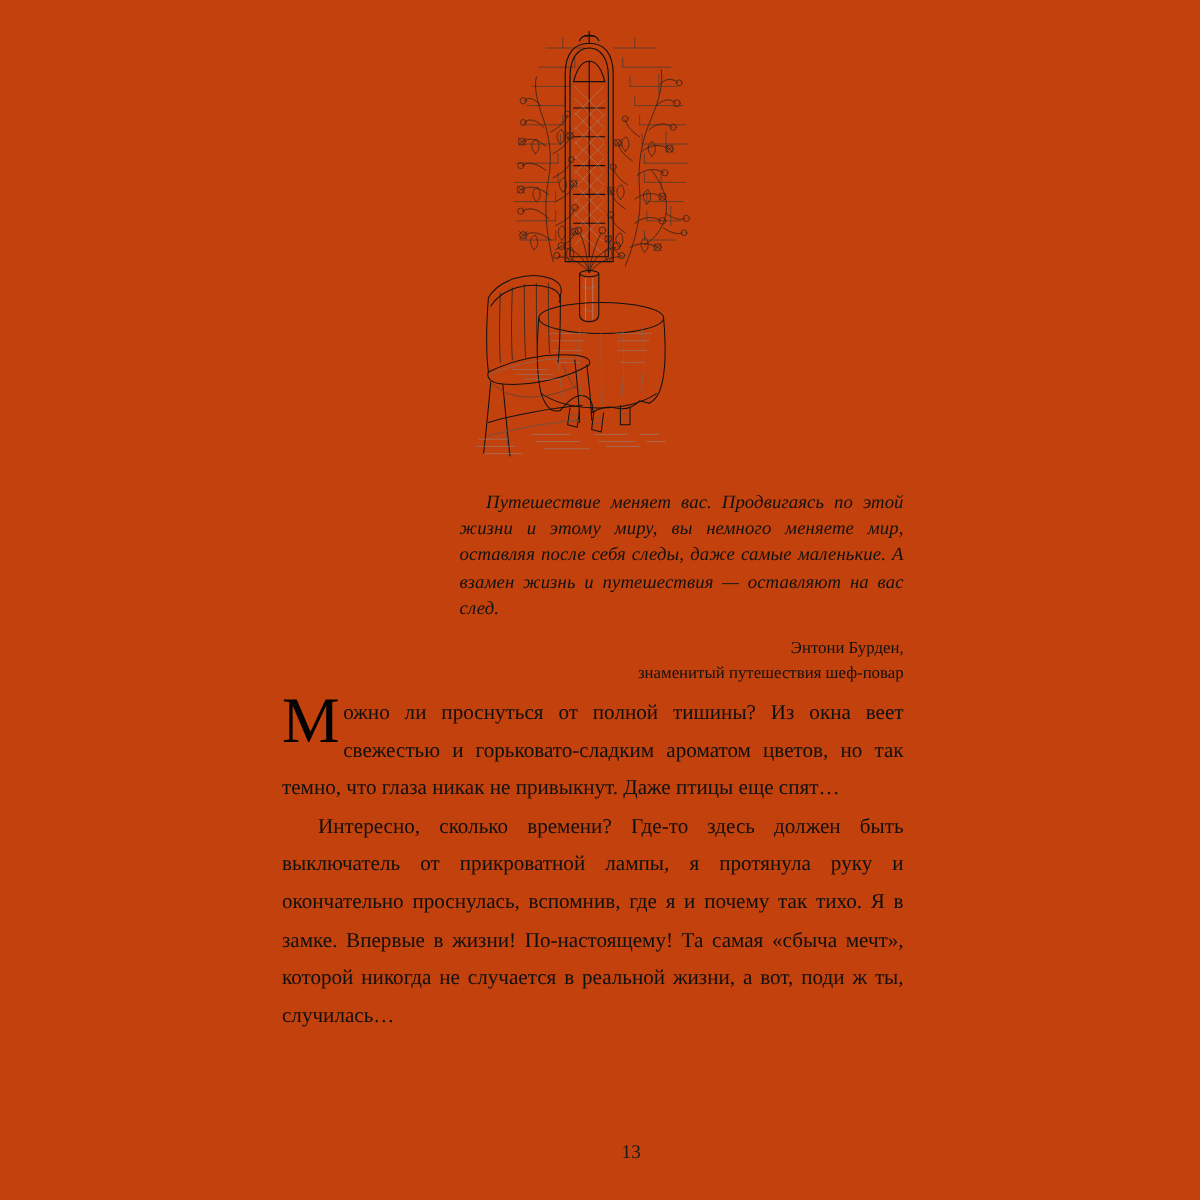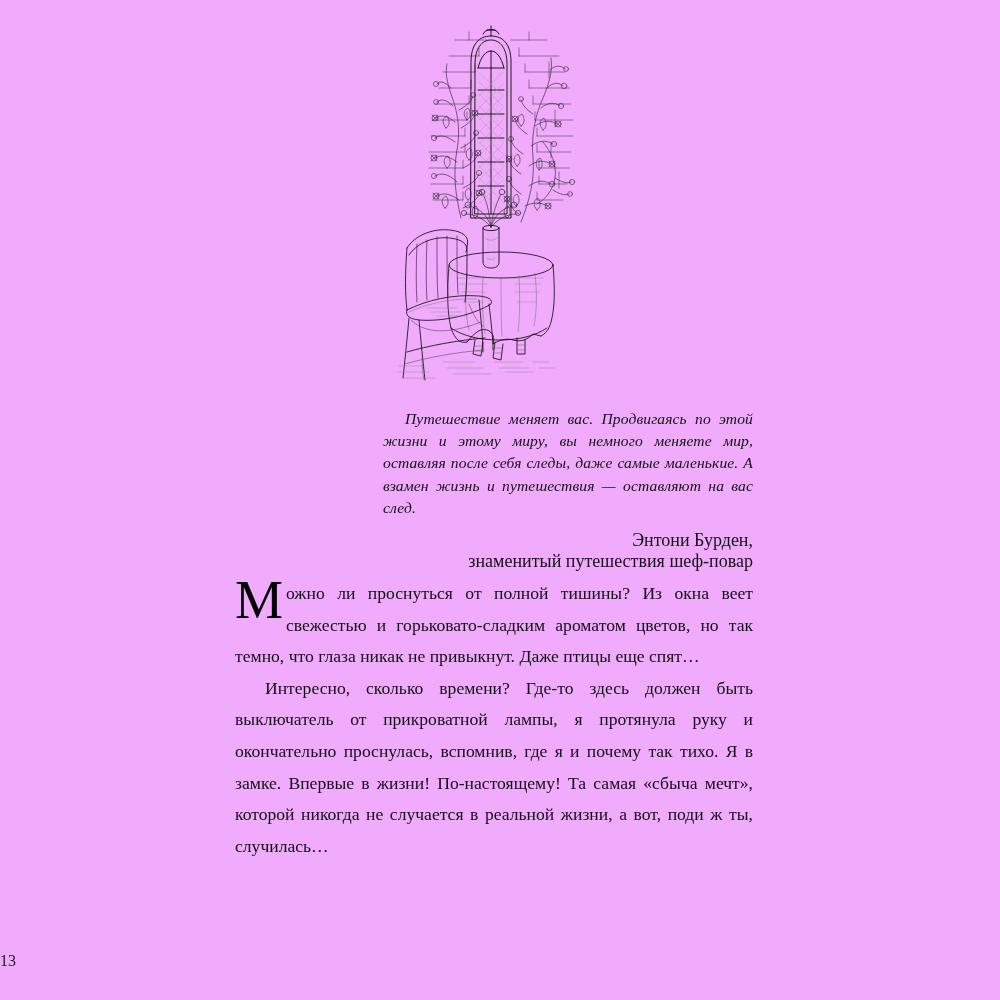--- a/index.html
+++ b/index.html
@@ -5,21 +5,21 @@
 <style>
   html, body {
     margin: 0;
     padding: 0;
     background: #ffffff;
   }
   .page {
     position: relative;
     width: 1000px;
     height: 1000px;
-    background: #f0abfc;
+    background: #c2410c;
     overflow: hidden;
     font-family: "Liberation Serif", "DejaVu Serif", serif;
     color: #111111;
   }
 
   
   .illustration {
     position: absolute;
     left: 383px;
     top: 22px;
@@ -45,21 +45,21 @@
     font-size: 15.6px;
     line-height: 22.2px;
     text-align: justify;
     text-indent: 22px;
     letter-spacing: 0.1px;
     color: #121212;
   }
   .epigraph-attrib {
     margin-top: 11px;
     text-align: right;
-    font-size: 18px;
+    font-size: 14px;
     line-height: 21px;
     color: #121212;
   }
   .epigraph-attrib .line {
     display: block;
   }
 
   
   .body-text {
     position: absolute;
@@ -87,21 +87,21 @@
     font-family: "Liberation Serif", "DejaVu Serif", serif;
     color: #000000;
   }
 
   
   .folio {
     position: absolute;
     left: 0;
     top: 952px;
     width: 804px;
-    text-align: left;
+    text-align: right;
     padding-right: 270px;
     box-sizing: border-box;
     font-size: 16px;
     color: #1a1a1a;
   }
 </style>
 </head>
 <body>
 
 <div class="page">

